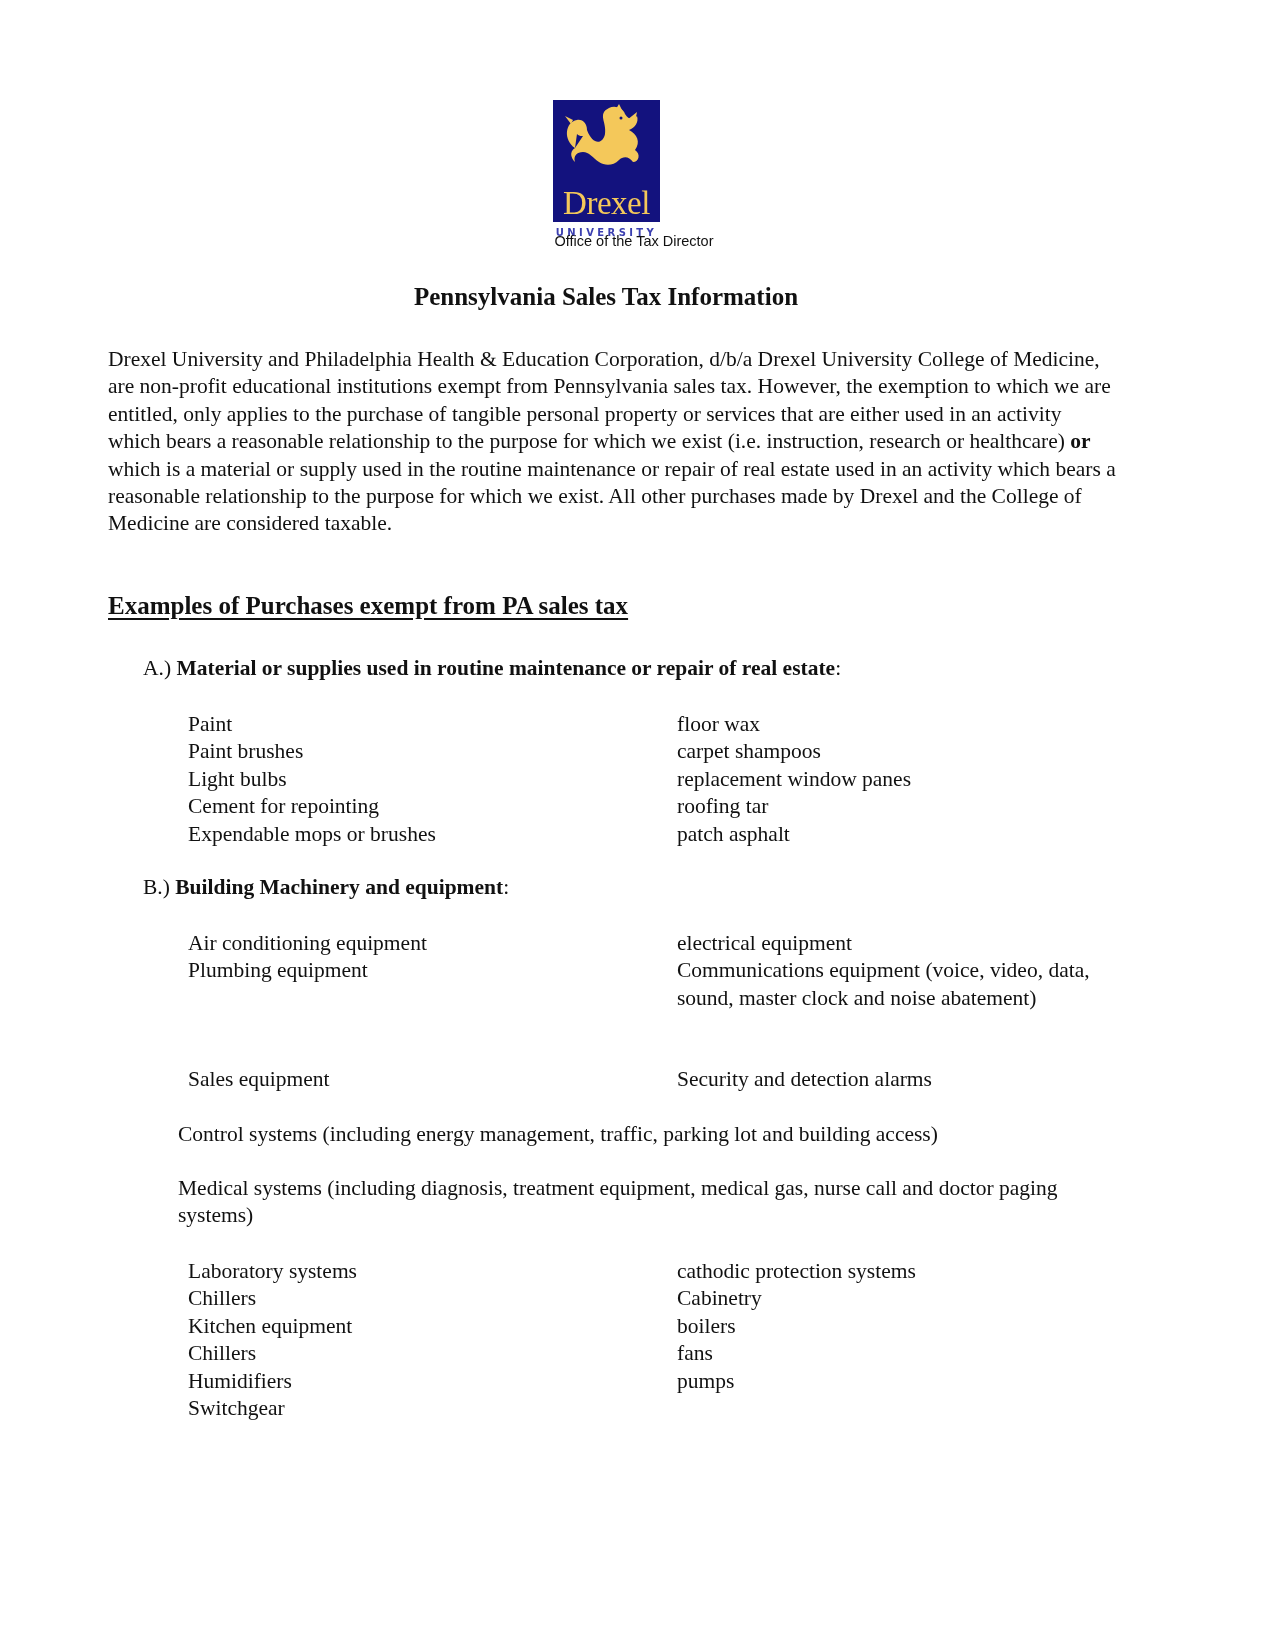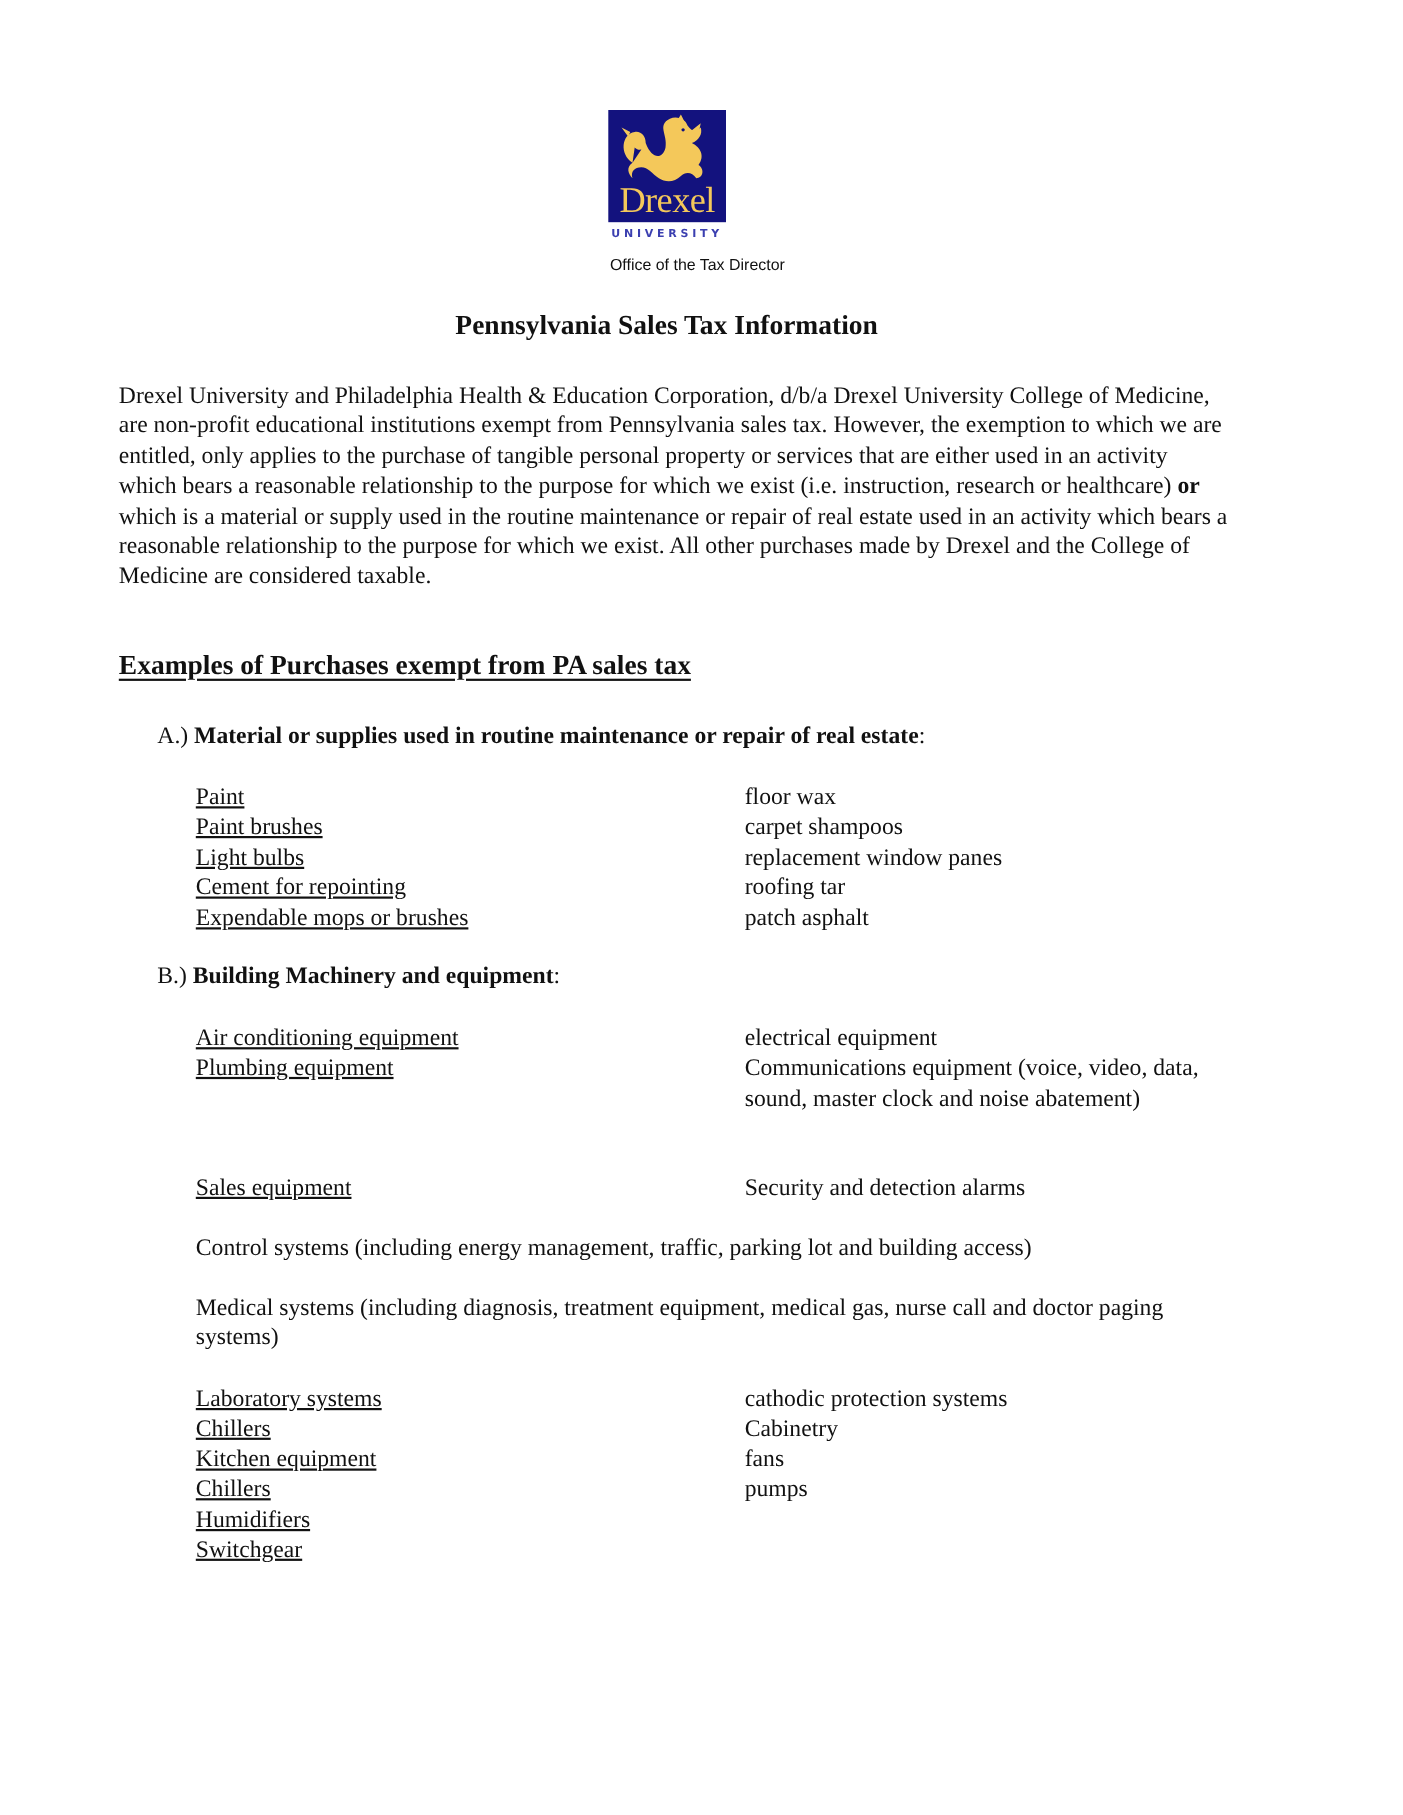--- a/index.html
+++ b/index.html
@@ -1,32 +1,32 @@
 <!DOCTYPE html>
 <html><head>
   <meta charset="utf-8">
   <style>
     html, body { margin: 0; padding: 0; background: #ffffff; }
     body { width: 1275px; height: 1650px; position: relative; color: #111; font-family: "Liberation Serif", serif; }
     .logo-wrap { position: absolute; left: 553px; top: 100px; width: 107px; }
-    .logo-box { width: 107px; height: 102px; background: #13127e; position: relative; overflow: hidden; }
+    .logo-box { width: 107px; height: 122px; background: #13127e; position: relative; overflow: hidden; }
     .logo-box svg { position: absolute; left: 0; top: 0; }
     .logo-word { position: absolute; left: 0; right: 0; bottom: 2px; text-align: center; color: #f4c85a; font-family: "Liberation Serif", serif; font-size: 33px; letter-spacing: -0.5px; line-height: 1; }
     .logo-univ { text-align: center; color: #3b3fb0; font-family: "DejaVu Sans", sans-serif; font-size: 10px; letter-spacing: 3.4px; font-weight: bold; margin-top: 5px; }
     .office { position: absolute; left: 0; width: 1212px; top: 233px; text-align: center; font-family: "Liberation Sans", sans-serif; font-size: 14.5px; margin-left: 28px; }
     .title { position: absolute; left: 0; width: 1212px; top: 283px; text-align: center; font-weight: bold; font-size: 25px; }
     .intro { position: absolute; left: 108px; top: 346px; width: 1010px; font-size: 21.5px; line-height: 27.4px; }
     .intro b { font-weight: bold; }
     .section-heading { position: absolute; left: 108px; top: 592px; font-size: 25px; font-weight: bold; text-decoration: underline; text-decoration-thickness: 2px; text-underline-offset: 4px; }
     .sub-heading { position: absolute; left: 143px; font-size: 21.5px; }
     .sub-heading b { font-weight: bold; }
     .col { position: absolute; font-size: 21.5px; line-height: 27.4px; }
     .col div { white-space: nowrap; }
     .col.wrap div { white-space: normal; }
-    .left { left: 178px; text-decoration: underline; }
+    .left { left: 188px; }
     .right { left: 677px; width: 420px; }
     .full { left: 178px; width: 920px; font-size: 21.5px; line-height: 27.4px; position: absolute; }
   </style>
 </head>
 <body>
 
 <div class="logo-wrap">
   <div class="logo-box">
     <svg width="107" height="102" viewBox="0 0 107 102">
       <path d="M22 48 C10 40 12 22 24 20 C30 19 34 24 34 30 C34 36 28 38 24 34 M34 30 C40 46 50 44 52 34 C54 22 44 14 56 8 C62 5 70 8 72 14 C76 20 80 20 84 16 C86 22 82 28 76 30 C84 34 88 42 82 50 C88 54 86 62 80 62 C76 56 70 56 66 60 C60 66 52 66 46 62 C40 58 36 52 30 52 C24 52 20 56 22 62 C18 58 16 52 22 48 Z" fill="#f4c85a"></path>
@@ -87,15 +87,16 @@
   <div>Laboratory systems</div>
   <div>Chillers</div>
   <div>Kitchen equipment</div>
   <div>Chillers</div>
   <div>Humidifiers</div>
   <div>Switchgear</div>
 </div>
 <div class="col right" style="top:1258px;">
   <div>cathodic protection systems</div>
   <div>Cabinetry</div>
+  <div>boilers</div>
   <div>fans</div>
   <div>pumps</div>
 </div>
 
 </body></html>

